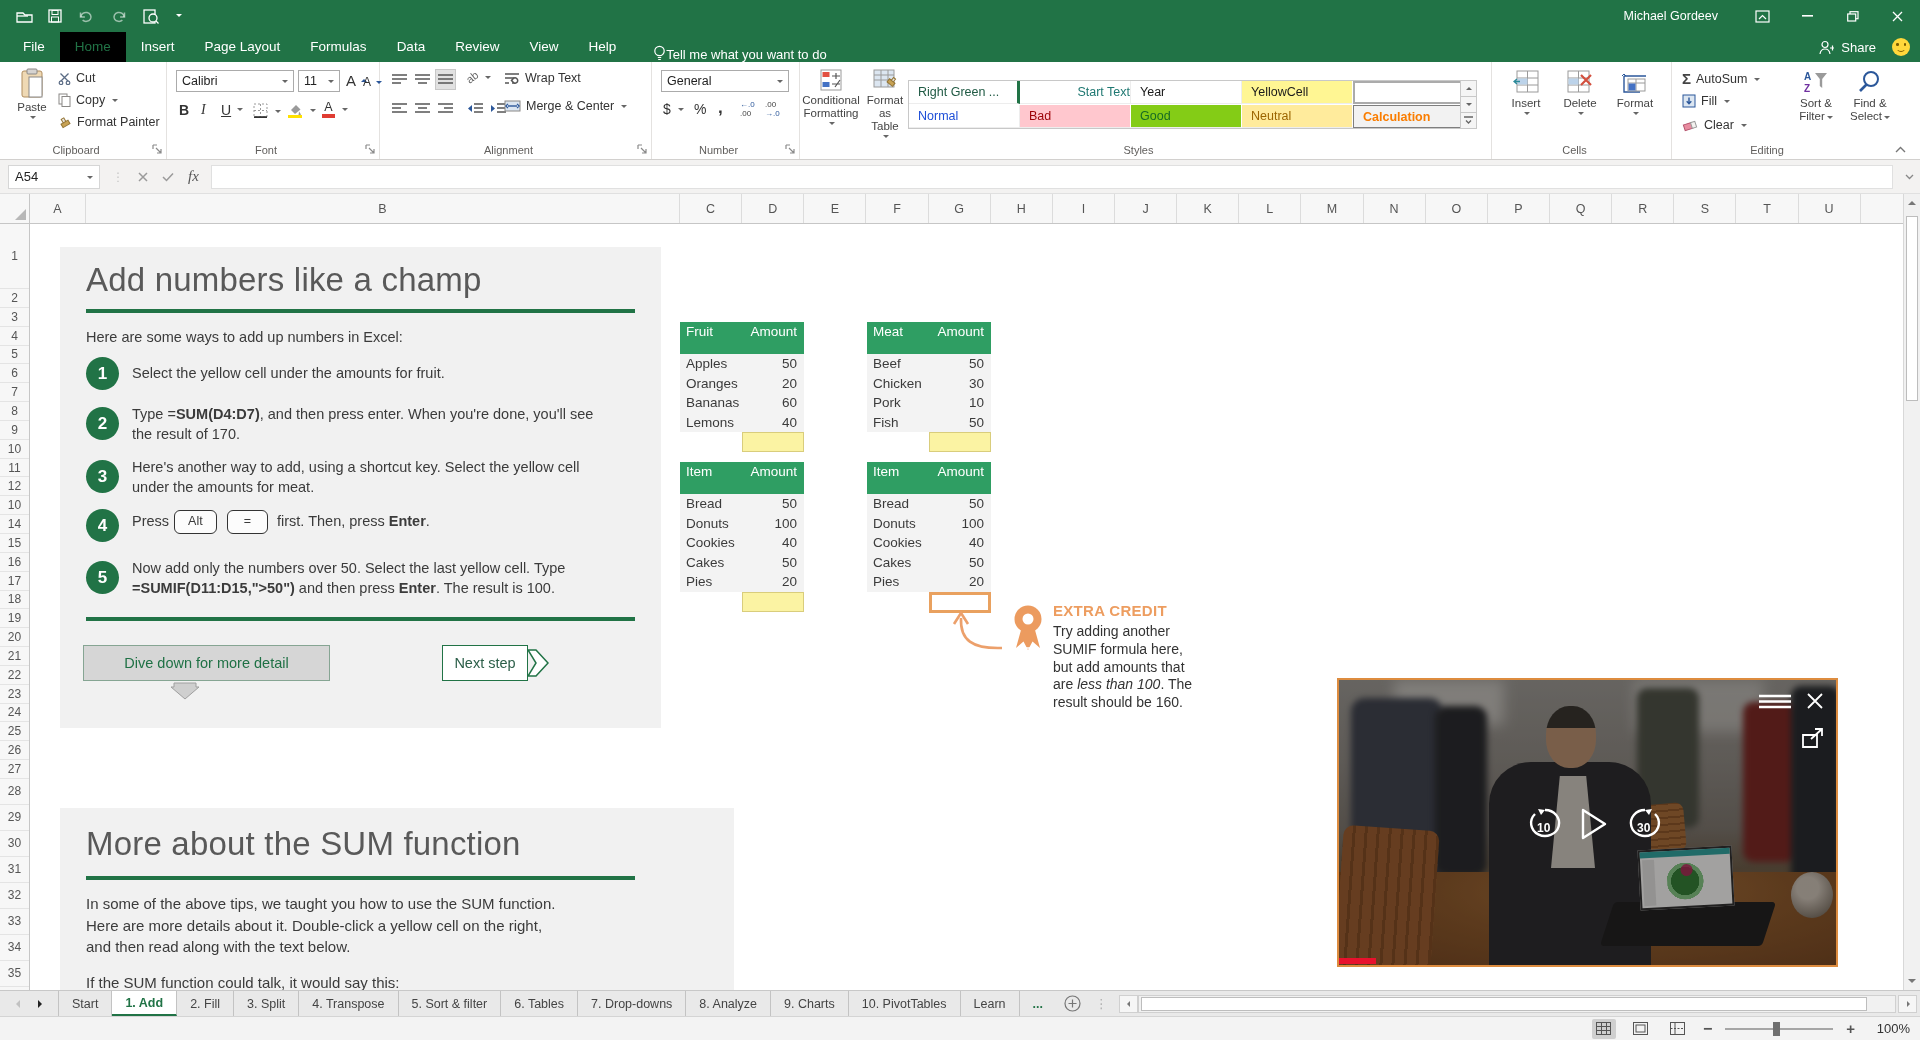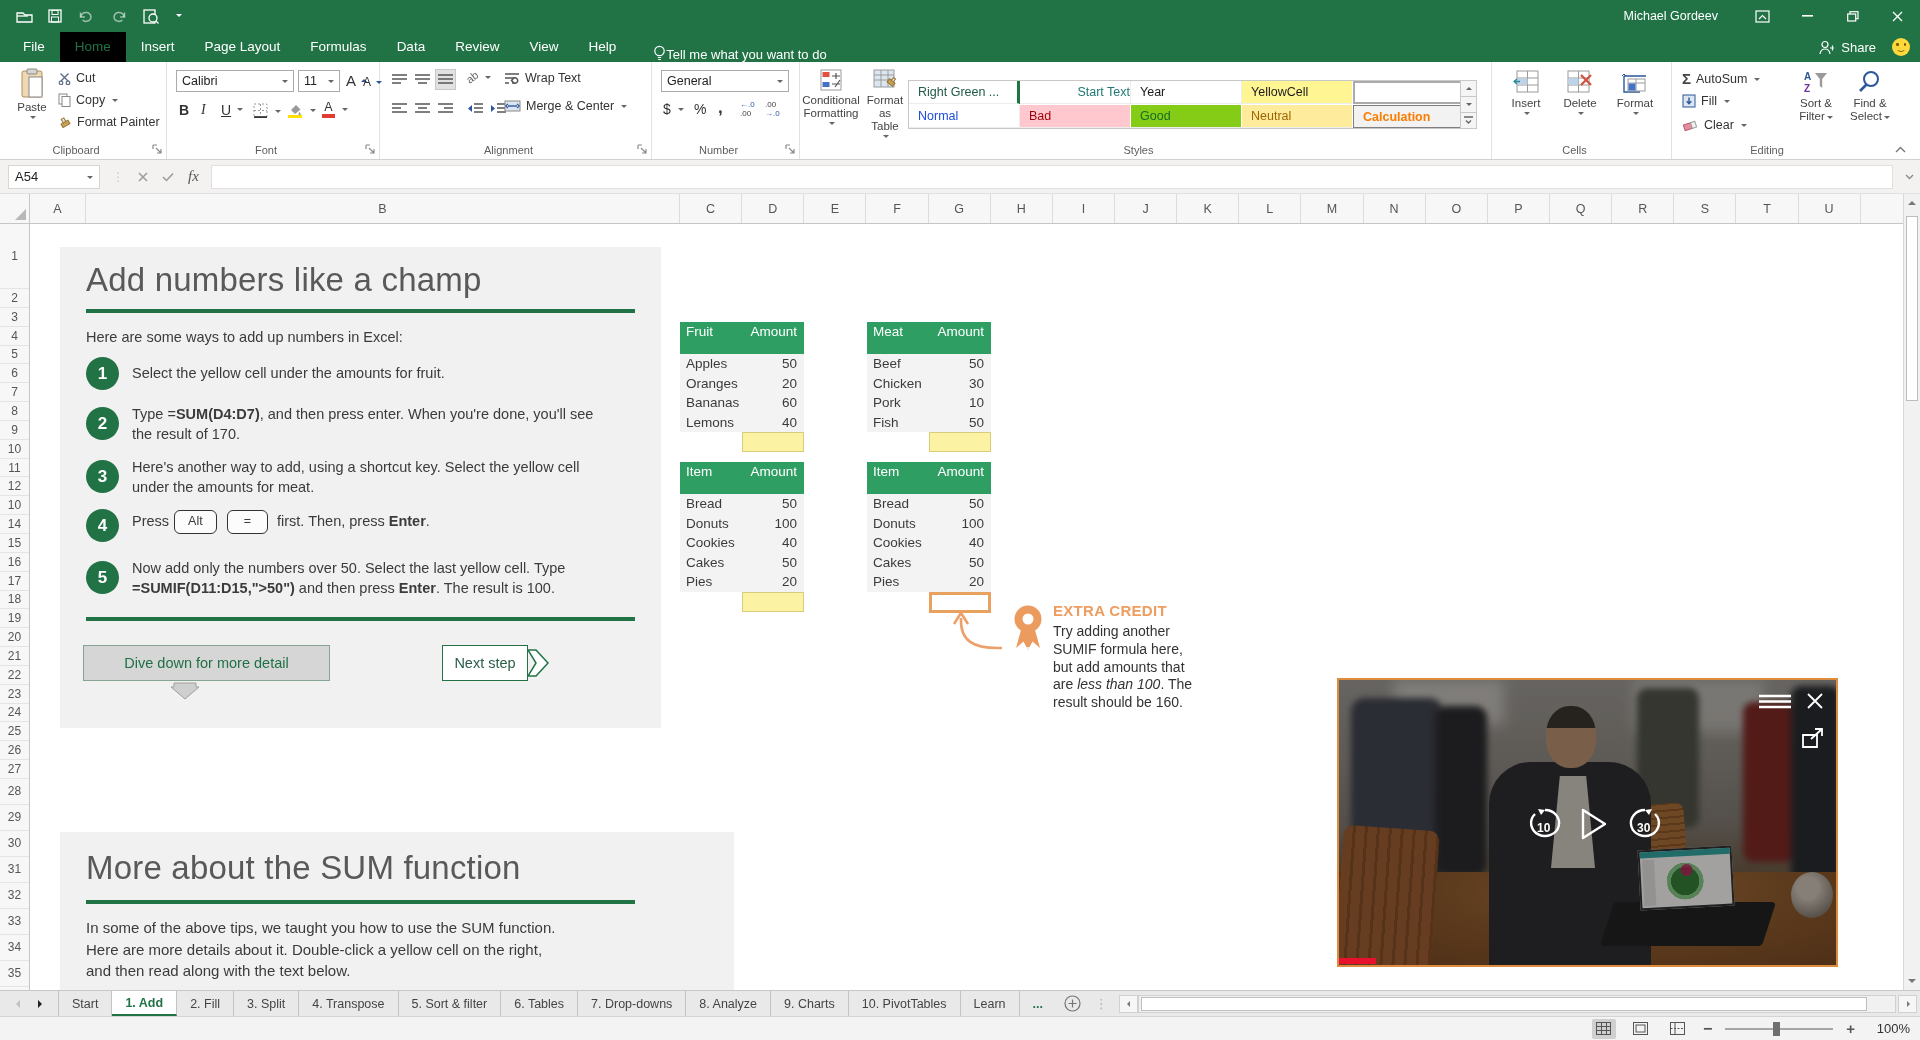--- a/index.html
+++ b/index.html
@@ -862,21 +862,21 @@
           <circle cx="20" cy="15" r="13.5" fill="#EC9B5F"></circle>
           <circle cx="20" cy="15" r="5.5" fill="#fff"></circle>
           <path d="M13 26l-5 18 7.5-6.5L20 46V27z" fill="#EC9B5F"></path>
           <path d="M27 26l5 18-7.5-6.5L20 46V27z" fill="#EC9B5F"></path>
           <path d="M16 44h8" stroke="#fff" stroke-width="1.5"></path>
         </svg>
       </span>
     <div class="echead" style="left:1022px;top:378px">EXTRA CREDIT</div>
     <div class="ecbody" style="left:1022px;top:399px"><span>Try adding another SUMIF formula here, but add amounts that are </span><i>less than 100</i><span>. The result should be 160.</span></div>
 
-    <div class="card" style="left:29px;top:608px;width:674px;height:190px">
+    <div class="card" style="left:29px;top:584px;width:674px;height:190px">
       <div class="ctitle" style="left:26px;top:17px">More about the SUM function</div>
       <div class="gline" style="left:26px;top:68px;width:549px"></div>
       <div class="para" style="left:26px;top:85px;width:478px">In some of the above tips, we taught you how to use the SUM function. Here are more details about it. Double-click a yellow cell on the right, and then read along with the text below.</div>
       <div class="para" style="left:26px;top:164px;width:478px">If the SUM function could talk, it would say this:</div>
     </div>
   </div>
 
   <div class="video">
     <div class="vb" style="inset:0;background:linear-gradient(180deg,#9a9894 0%,#8d8984 28%,#7b756e 52%,#6a5a46 66%,#80552a 80%,#55351c 100%)">
       <div class="vb" style="left:55px;top:0;width:110px;height:45px;background:#e8e6e2;opacity:.55;filter:blur(7px)"></div>

